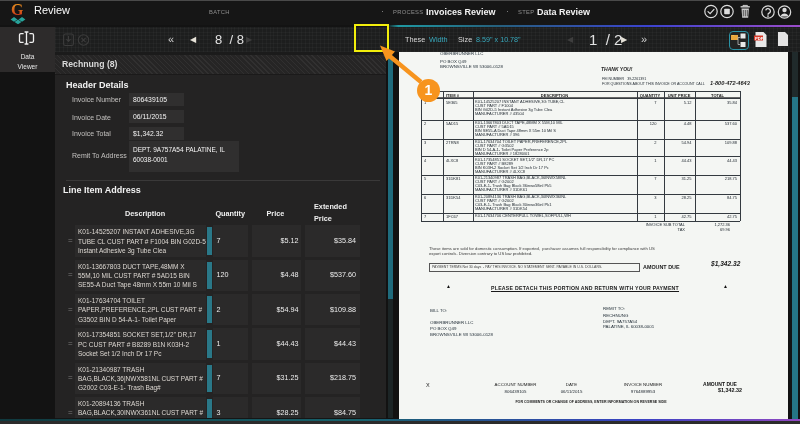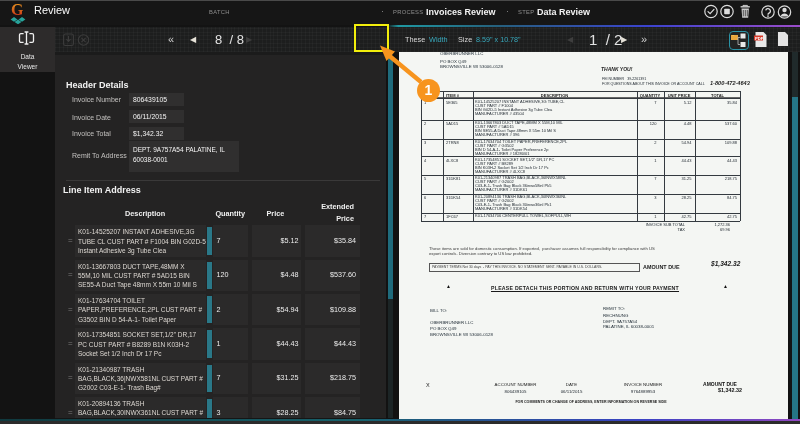--- a/index.html
+++ b/index.html
@@ -168,35 +168,36 @@
     <svg width="17" height="16" viewBox="0 0 17 16" fill="none" stroke="#f0f0f0" stroke-width="1.3">
       <path d="M5.6 2.6 H2.8 a1.3 1.3 0 0 0 -1.3 1.3 v6.2 a1.3 1.3 0 0 0 1.3 1.3 h2.8"></path>
       <path d="M11.4 2.6 h2.8 a1.3 1.3 0 0 1 1.3 1.3 v6.2 a1.3 1.3 0 0 1 -1.3 1.3 h-2.8"></path>
       <path d="M6.6 1 h3.8 M8.5 1 v12 M6.6 13 h3.8"></path>
     </svg>
   </div>
   <div class="abs" id="sidetxt" style="top:52px">Data<br>Viewer</div>
 
   <div class="abs" id="panel">
     <div class="abs" style="left:0;top:0;width:331px;height:3px;background:#1b1b1b"></div>
+    <div class="abs" id="ptitle">Rechnung (8)</div>
     <div class="abs sech" style="left:11px;top:28px">Header Details</div>
     <div class="abs flabel" style="left:17px;top:44px">Invoice Number</div>
     <div class="abs fval" style="left:73.5px;top:40.5px;width:55.5px">806439105</div>
     <div class="abs flabel" style="left:17px;top:61.5px">Invoice Date</div>
     <div class="abs fval" style="left:73.5px;top:58px;width:55.5px">06/11/2015</div>
     <div class="abs flabel" style="left:17px;top:78px">Invoice Total</div>
     <div class="abs fval" style="left:73.5px;top:74.5px;width:55.5px">$1,342.32</div>
     <div class="abs flabel" style="left:17px;top:100px">Remit To Address</div>
     <div class="abs fval" style="left:73.5px;top:89px;width:110px;height:30.5px;line-height:10px;padding-top:3.5px;font-size:6.5px">DEPT. 9A757A54 PALATINE, IL<br>60038-0001</div>
     <div class="abs" style="left:11px;top:128px;width:314px;height:1px;background:#3a3939"></div>
     <div class="abs sech" style="left:8px;top:133px">Line Item Address</div>
     <div class="abs thead" style="left:70px;top:156.5px;width:40px;text-align:center">Description</div>
     <div class="abs thead" style="left:160.4px;top:156.5px">Quantity</div>
     <div class="abs thead" style="left:211.5px;top:156.5px">Price</div>
-    <div class="abs thead" style="left:251px;top:149px;width:48px;text-align:right;line-height:12px">Extended<br>Price</div>
+    <div class="abs thead" style="left:259px;top:149px;width:48px;text-align:left;line-height:12px">Extended<br>Price</div>
     <div id="rows">
 <div class="cell" style="left:20px;top:173.3px;width:131px;height:31.5px"></div>
 <div class="abs eq" style="left:13px;top:184.1px">=</div>
 <div class="abs desc" style="left:23px;top:175.3px;width:128px">K01-14525207 INSTANT ADHESIVE,3G<br>TUBE CL CUST PART # F1004 BIN G02D-5<br>Instant Adhesive 3g Tube Clea</div>
 <div class="tealbar" style="left:152px;top:175.3px;width:4.5px;height:27.5px"></div>
 <div class="cell" style="left:158.3px;top:173.3px;width:35.2px;height:31.5px"></div>
 <div class="abs num" style="left:161.5px;top:184.1px">7</div>
 <div class="cell" style="left:196.8px;top:173.3px;width:49.4px;height:31.5px"></div>
 <div class="abs num" style="left:196.8px;top:184.1px;width:46.7px;text-align:right">$5.12</div>
 <div class="cell" style="left:250.4px;top:173.3px;width:54.4px;height:31.5px"></div>

